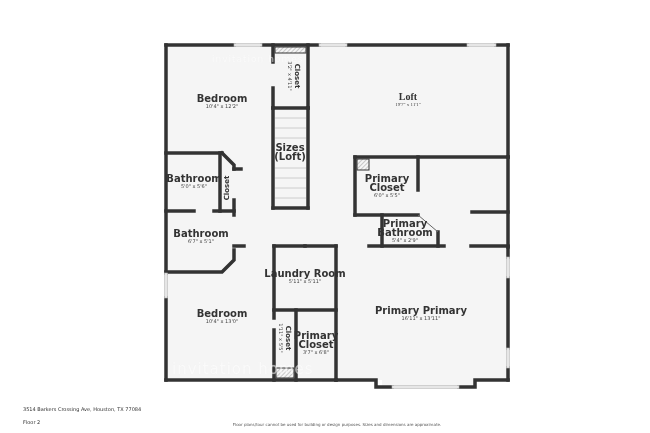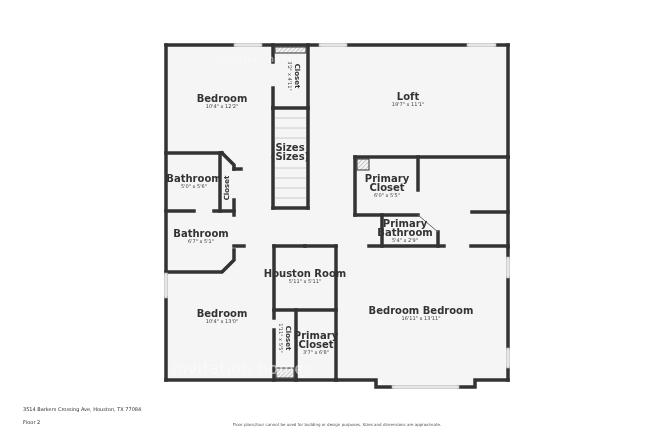--- a/index.html
+++ b/index.html
@@ -128,27 +128,27 @@
   <div class="watermark" style="left:160px;top:360px;font-size:15px;">invitation homes</div>
 
   <div class="label" style="left:210px;top:102px;">
     <span class="name">Bedroom</span>
     <span class="dim">10'4" x 12'2"</span>
   </div>
   <div class="vlabel" style="left:282px;top:76px;">
     <span class="name">Closet</span>
     <span class="dim">3'2" x 4'11"</span>
   </div>
-  <div class="label" style="left:396px;top:100px;">
+  <div class="label" style="left:396px;top:100px;font-family:Liberation Serif, serif;">
     <span class="name">Loft</span>
     <span class="dim">19'7" x 11'1"</span>
   </div>
   <div class="label" style="left:278px;top:152px;">
     <span class="name">Sizes</span>
-    <span class="name">(Sizes)</span>
+    <span class="name">(Loft)</span>
   </div>
   <div class="label" style="left:182px;top:182px;">
     <span class="name">Bathroom</span>
     <span class="dim">5'0" x 5'6"</span>
   </div>
   <div class="vlabel" style="left:215px;top:188px;transform:translate(-50%,-50%) rotate(-90deg);">
     <span class="name">Closet</span>
   </div>
   <div class="label" style="left:189px;top:237px;">
     <span class="name">Bathroom</span>
@@ -158,37 +158,37 @@
     <span class="name">Primary</span>
     <span class="name">Closet</span>
     <span class="dim">6'0" x 5'5"</span>
   </div>
   <div class="label" style="left:393px;top:231px;">
     <span class="name">Primary</span>
     <span class="name">Bathroom</span>
     <span class="dim">5'4" x 2'9"</span>
   </div>
   <div class="label" style="left:293px;top:277px;">
-    <span class="name">Houston Room</span>
+    <span class="name">Laundry Room</span>
     <span class="dim">5'11" x 5'11"</span>
   </div>
   <div class="label" style="left:210px;top:317px;">
     <span class="name">Bedroom</span>
     <span class="dim">10'4" x 13'0"</span>
   </div>
   <div class="vlabel" style="left:273px;top:338px;">
     <span class="name">Closet</span>
     <span class="dim">1'11" x 5'5"</span>
   </div>
   <div class="label" style="left:304px;top:343px;">
     <span class="name">Primary</span>
     <span class="name">Closet</span>
     <span class="dim">3'7" x 6'8"</span>
   </div>
   <div class="label" style="left:409px;top:314px;">
-    <span class="name">Bedroom Bedroom</span>
+    <span class="name">Primary Primary</span>
     <span class="dim">16'11" x 13'11"</span>
   </div>
 
   <div class="footer-left" style="top:406px;">3514 Barkers Crossing Ave, Houston, TX 77084</div>
   <div class="footer-left" style="top:419px;">Floor 2</div>
   <div class="footer-center">Floor plans/tour cannot be used for building or design purposes. Sizes and dimensions are approximate.</div>
 </div>
 
 </body></html>

